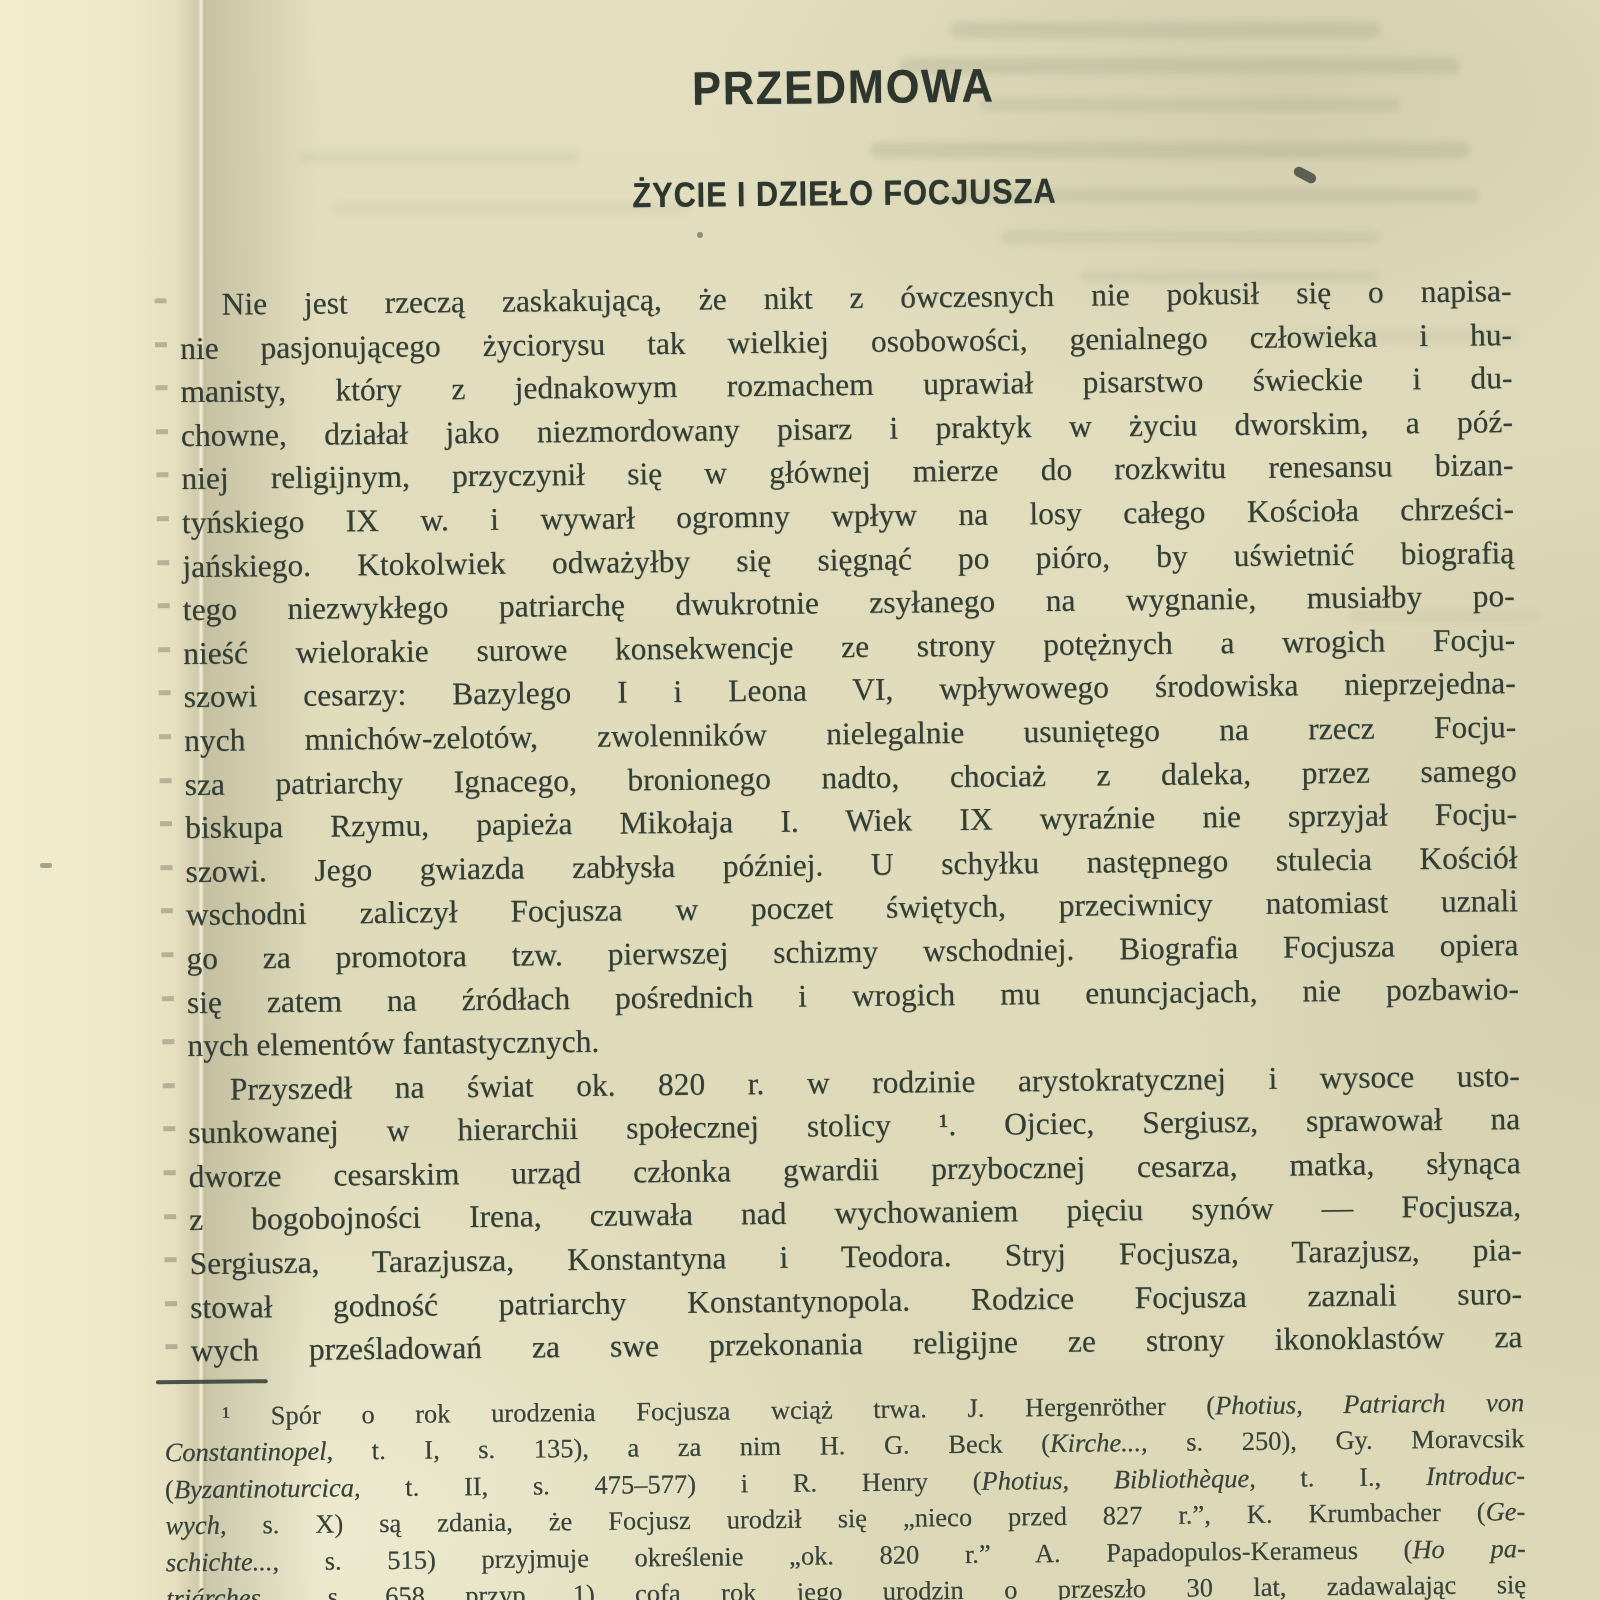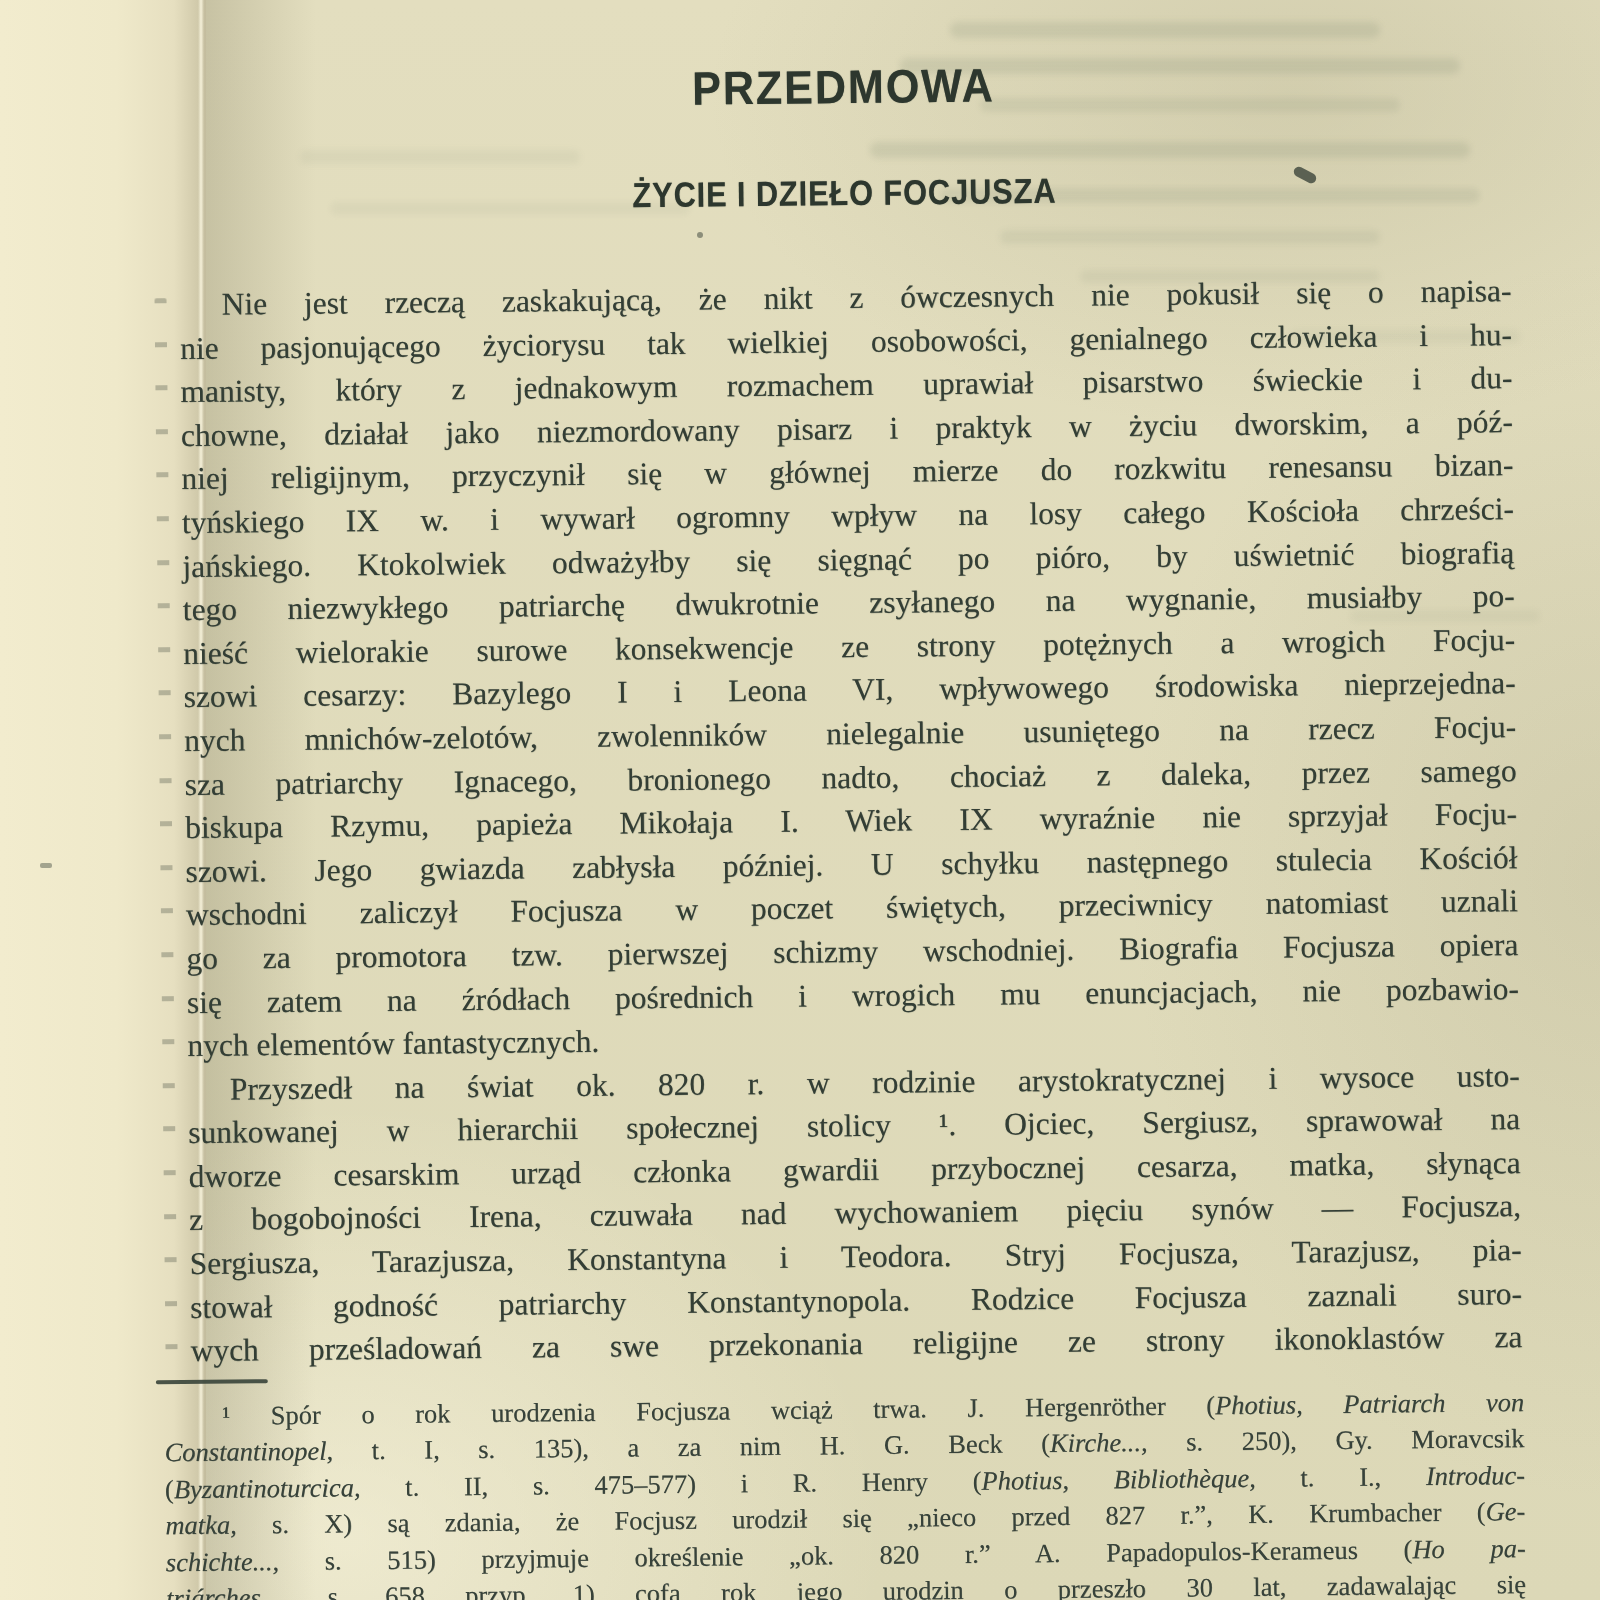--- a/index.html
+++ b/index.html
@@ -122,21 +122,21 @@
         <div class="tline just"><span>stował godność patriarchy Konstantynopola. Rodzice Focjusza zaznali suro-</span></div>
         <div class="tline just"><span>wych prześladowań za swe przekonania religijne ze strony ikonoklastów za</span></div>
       </div>
 
     <div id="fnrule"></div>
 
     <div id="footnote">
         <div class="tline indent just"><span>¹ Spór o rok urodzenia Focjusza wciąż trwa. J. Hergenröther (</span><span class="it">Photius, Patriarch von</span></div>
         <div class="tline just"><span class="it">Constantinopel,</span><span> t. I, s. 135), a za nim H. G. Beck (</span><span class="it">Kirche...,</span><span> s. 250), Gy. Moravcsik</span></div>
         <div class="tline just"><span>(</span><span class="it">Byzantinoturcica,</span><span> t. II, s. 475–577) i R. Henry (</span><span class="it">Photius, Bibliothèque,</span><span> t. I., </span><span class="it">Introduc-</span></div>
-        <div class="tline just"><span class="it">matka,</span><span> s. X) są zdania, że Focjusz urodził się „nieco przed 827 r.”, K. Krumbacher (</span><span class="it">Ge-</span></div>
+        <div class="tline just"><span class="it">wych,</span><span> s. X) są zdania, że Focjusz urodził się „nieco przed 827 r.”, K. Krumbacher (</span><span class="it">Ge-</span></div>
         <div class="tline just"><span class="it">schichte...,</span><span> s. 515) przyjmuje określenie „ok. 820 r.” A. Papadopulos-Kerameus (</span><span class="it">Ho pa-</span></div>
         <div class="tline just"><span class="it">triárches...,</span><span> s. 658 przyp. 1) cofa rok jego urodzin o przeszło 30 lat, zadawalając się</span></div>
       </div>
 
   </div>
 
   <div class="speck" style="left:1293px;top:170px;width:24px;height:10px;border-radius:5px;transform:rotate(28deg);opacity:.85;"></div>
   <div class="speck" style="left:40px;top:863px;width:12px;height:5px;border-radius:2px;opacity:.45;"></div>
   <div class="speck" style="left:697px;top:232px;width:6px;height:6px;border-radius:50%;opacity:.55;"></div>
 

